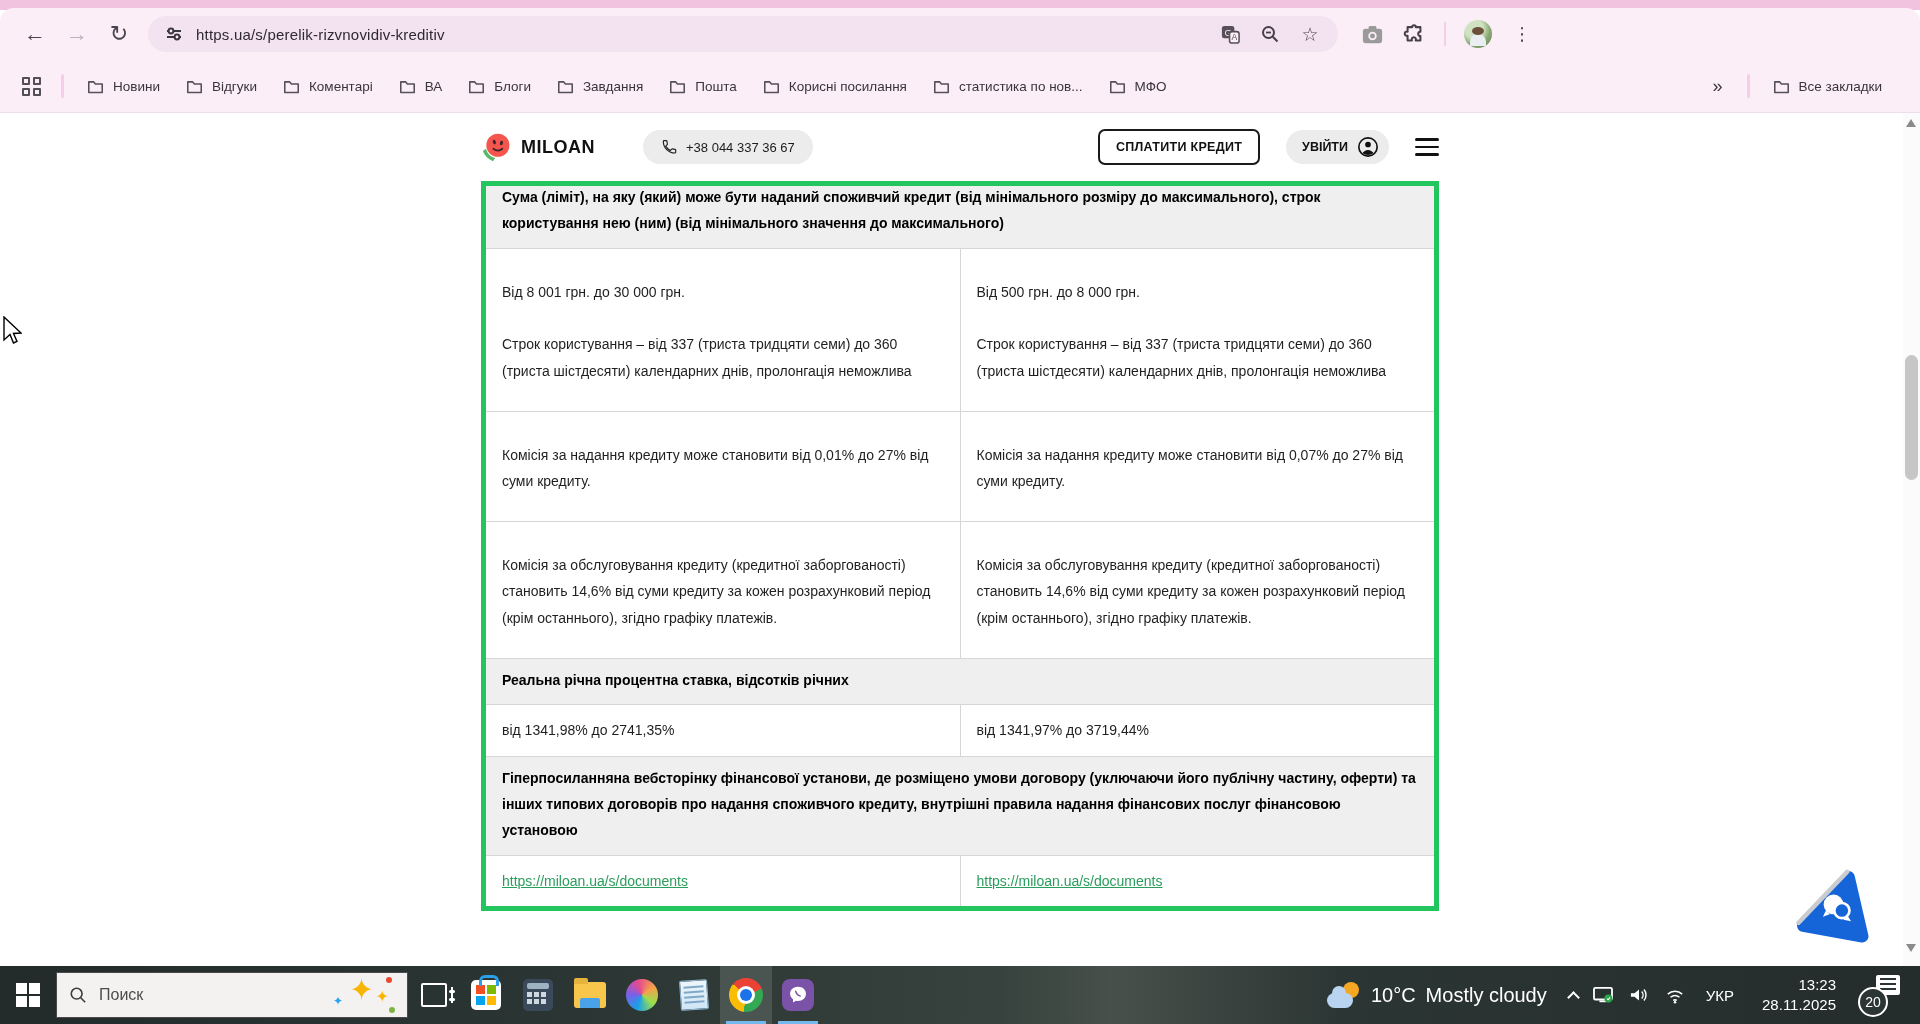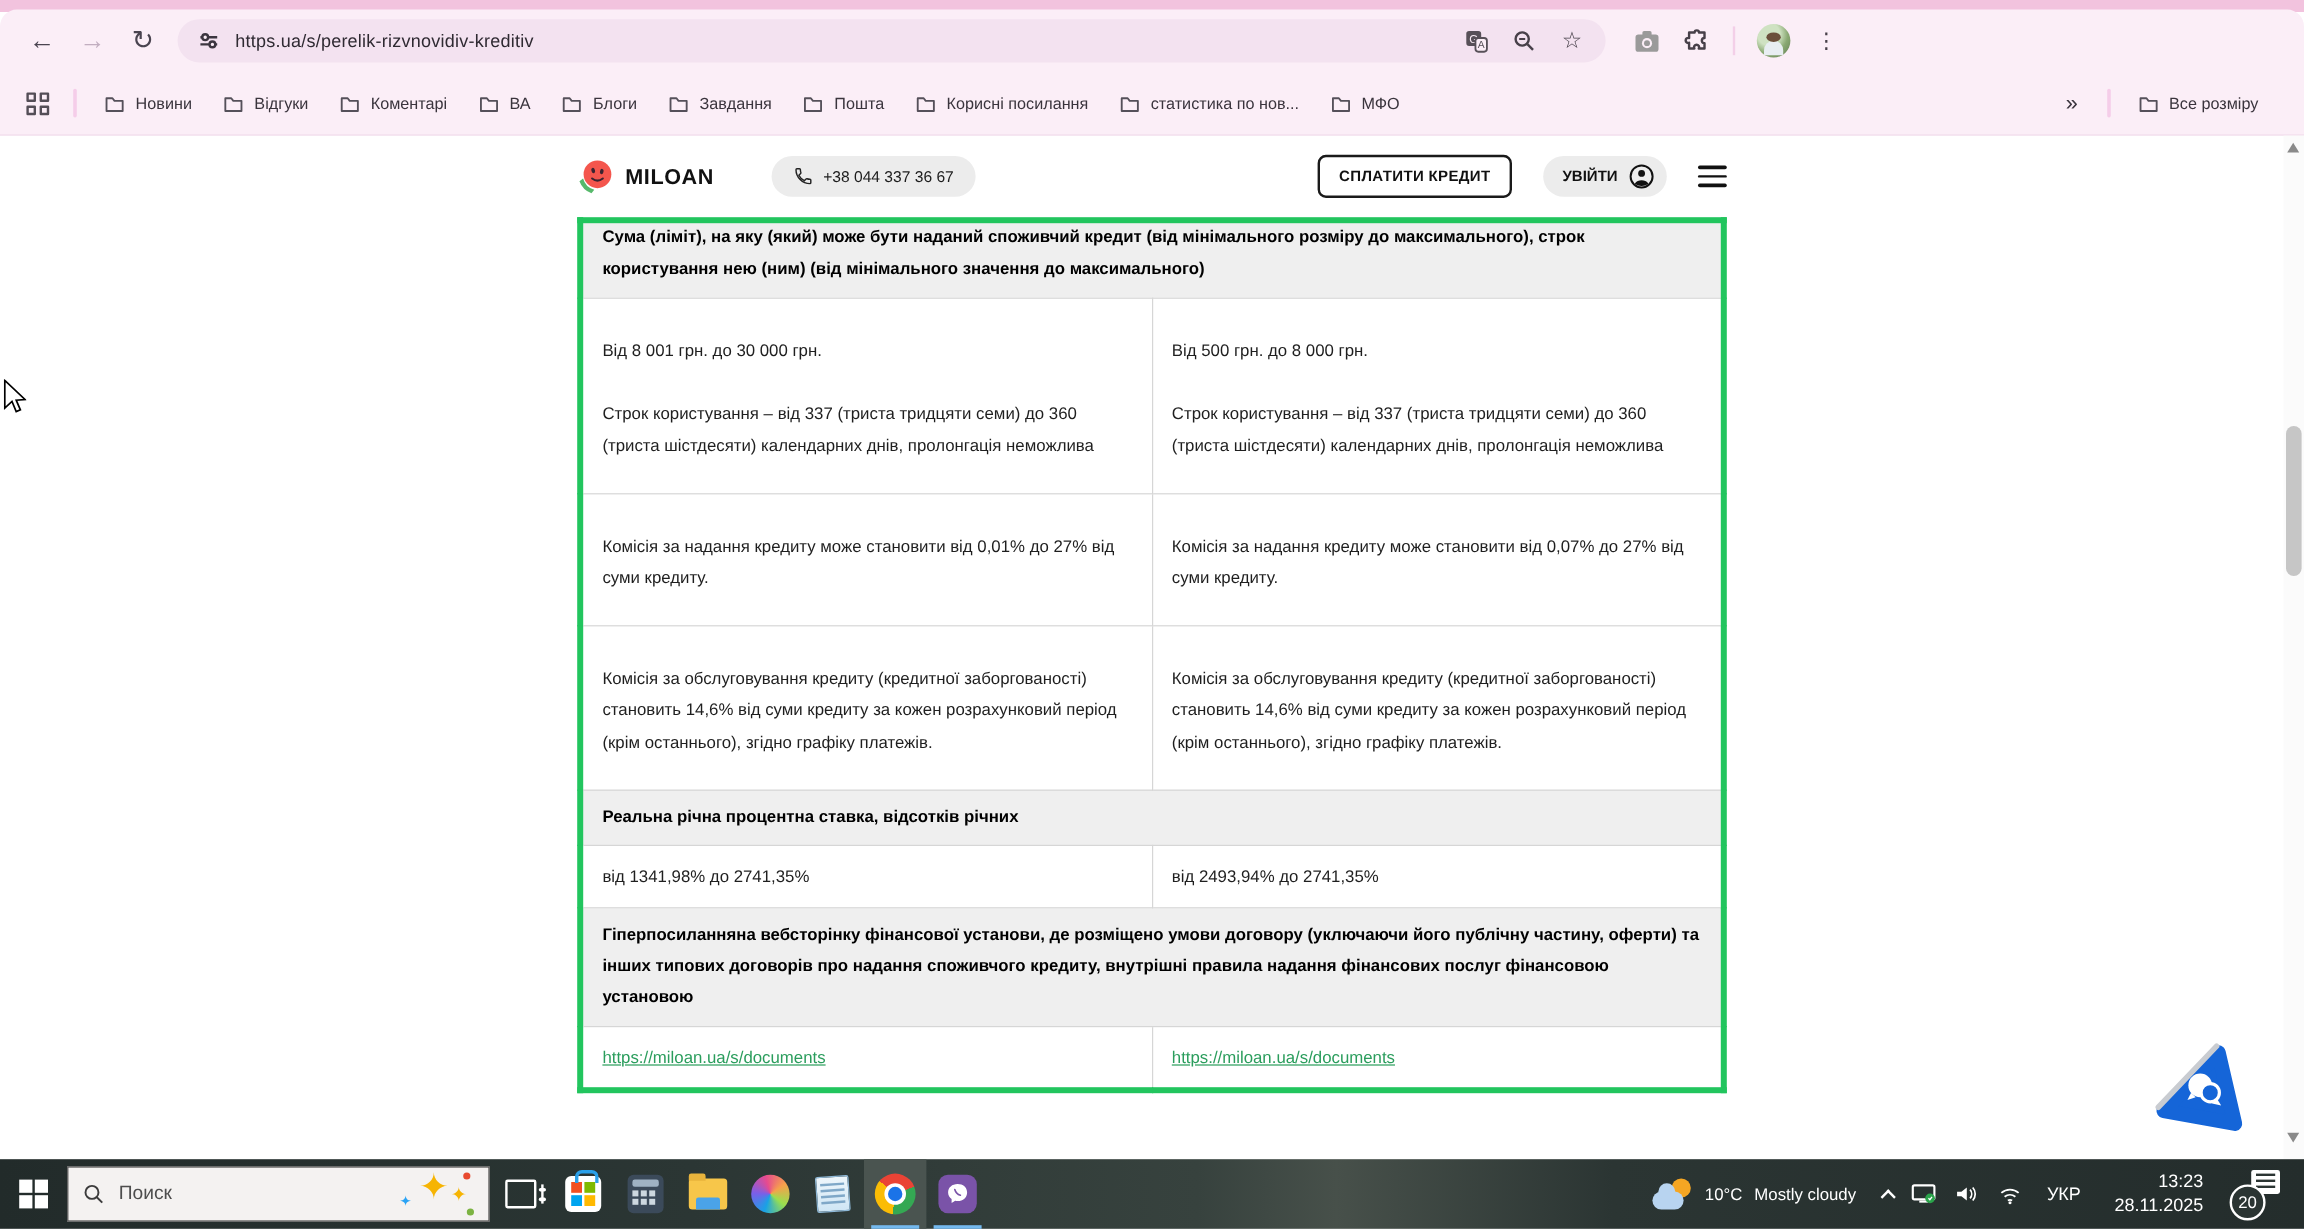--- a/index.html
+++ b/index.html
@@ -81,21 +81,21 @@
   .sp { position:absolute; font-size:30px; color:#f6b403; line-height:1; }
   .sp.small { font-size:16px; right:6px; top:14px; }
   .sp.blue { font-size:12px; color:#2aa3f5; left:0; top:20px; }
   .dot { position:absolute; border-radius:50%; }
   .dot.red { width:6px; height:6px; background:#e8492e; right:3px; top:2px; }
   .dot.green { width:6px; height:6px; background:#7cb342; right:0; bottom:2px; }
   .tb-app { width:52px; display:flex; align-items:center; justify-content:center; position:relative; }
   .tb-app.active { background:#4a5450; }
   .tb-app.active:after, .tb-app.lined:after { content:""; position:absolute; left:6px; right:6px; bottom:0; height:3px; background:#74b9ee; }
   .tb-right { margin-left:auto; display:flex; align-items:center; gap:4px; padding-right:6px; }
-  .weather { display:flex; align-items:center; gap:10px; padding:0 10px; font-size:14px; }
+  .weather { display:flex; align-items:center; gap:10px; padding:0 10px; font-size:20px; }
   .wicon { position:relative; width:34px; height:26px; }
   .wsun { position:absolute; right:2px; top:0; width:16px; height:16px; border-radius:50%; background:#f5a623; }
   .wcloud { position:absolute; left:0; bottom:0; width:26px; height:15px; border-radius:10px; background:#b8d4f0; }
   .wcloud:before { content:""; position:absolute; left:5px; top:-7px; width:14px; height:14px; border-radius:50%; background:#b8d4f0; }
   .tray { display:flex; align-items:center; gap:14px; padding:0 8px; }
   .chev { width:9px; height:9px; border-left:2px solid #fff; border-top:2px solid #fff; transform:rotate(45deg); margin-top:4px; }
   .lang { font-size:15px; padding:0 6px; }
   .clock { text-align:right; font-size:15px; line-height:1.35; padding:0 8px; }
   .notif { position:relative; width:46px; height:44px; margin-right:2px; }
   .notif-sheet { position:absolute; right:4px; top:2px; width:24px; height:20px; background:#fff; border-radius:2px; }
@@ -260,21 +260,21 @@
       </svg>
     <span>МФО</span>
     </div>
 
   <span class="bm-chevron">»</span>
   <span class="bm-div"></span>
   <div class="bm" style="padding-right:24px;">
     <svg width="17" height="15" viewBox="0 0 24 20">
         <path d="M2.5 3.5h7l2.4 3h9.6v12h-19z" fill="none" stroke="#55505a" stroke-width="2.2" stroke-linejoin="round"></path>
       </svg>
-    <span>Все розміру</span>
+    <span>Все закладки</span>
     </div>
 </div>
 
 <div class="page">
   <div class="site-wrap">
 
     <div class="site-header">
       <div class="brand">
         <svg width="32" height="32" viewBox="0 0 36 36">
           <circle cx="19" cy="16" r="13" fill="#f4564d"></circle>
@@ -344,21 +344,21 @@
         <td class="cell">
               <p>Комісія за обслуговування кредиту (кредитної заборгованості) становить 14,6% від суми кредиту за кожен розрахунковий період (крім останнього), згідно графіку платежів.</p>
             </td>
       </tr>
 
       <tr>
             <td class="thead" colspan="2">Реальна річна процентна ставка, відсотків річних</td>
           </tr>
       <tr>
         <td class="cell tight">від 1341,98% до  2741,35%</td>
-        <td class="cell tight">від 2493,94% до 2741,35%</td>
+        <td class="cell tight">від 1341,97% до 3719,44%</td>
       </tr>
 
       <tr>
             <td class="thead" colspan="2">Гіперпосиланняна вебсторінку фінансової установи, де розміщено умови договору (уключаючи його публічну частину, оферти) та інших типових договорів про надання споживчого кредиту, внутрішні правила надання фінансових послуг фінансовою установою</td>
           </tr>
       <tr>
         <td class="cell tight">
           <a class="doclink" href="#">https://miloan.ua/s/documents</a></td>
         <td class="cell tight">
           <a class="doclink" href="#">https://miloan.ua/s/documents</a></td>

